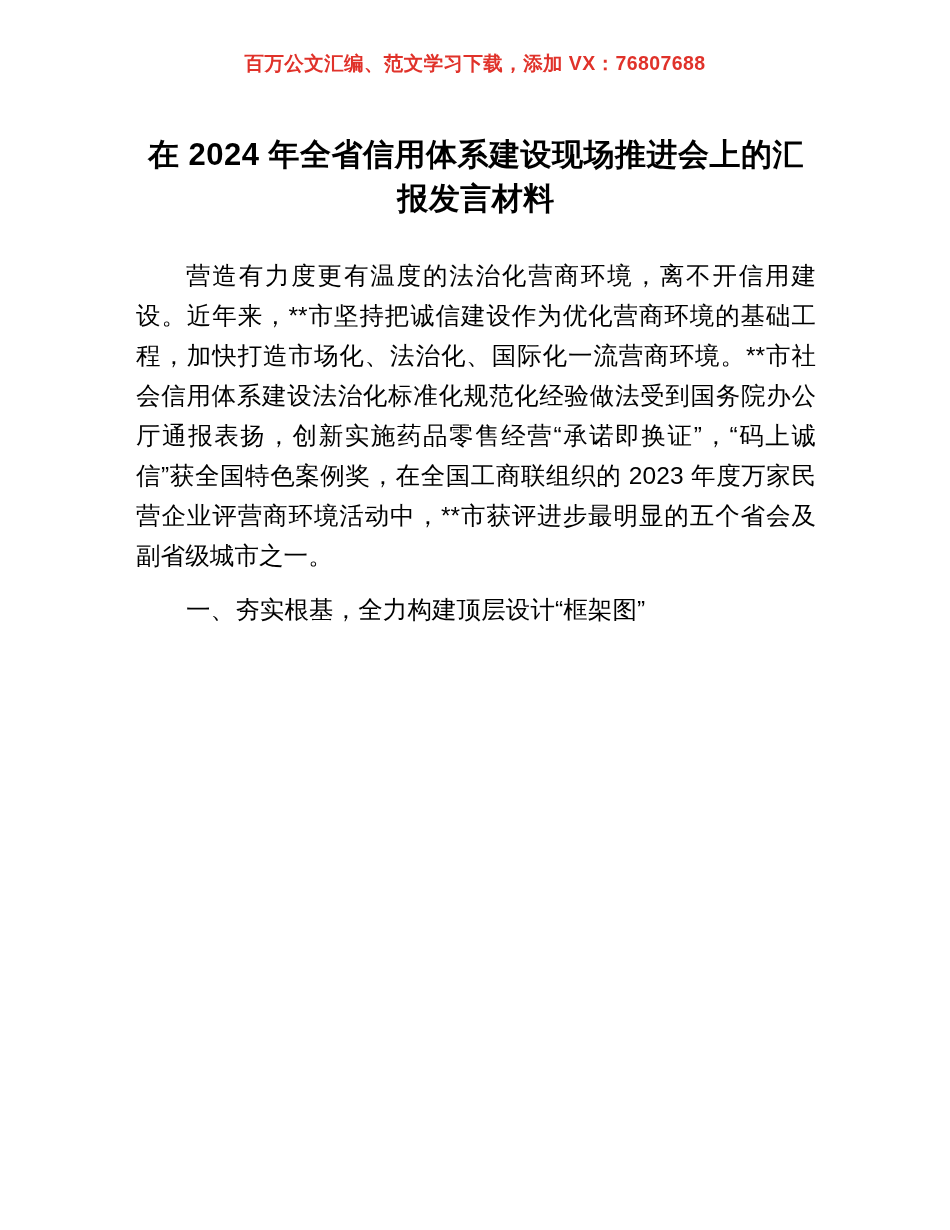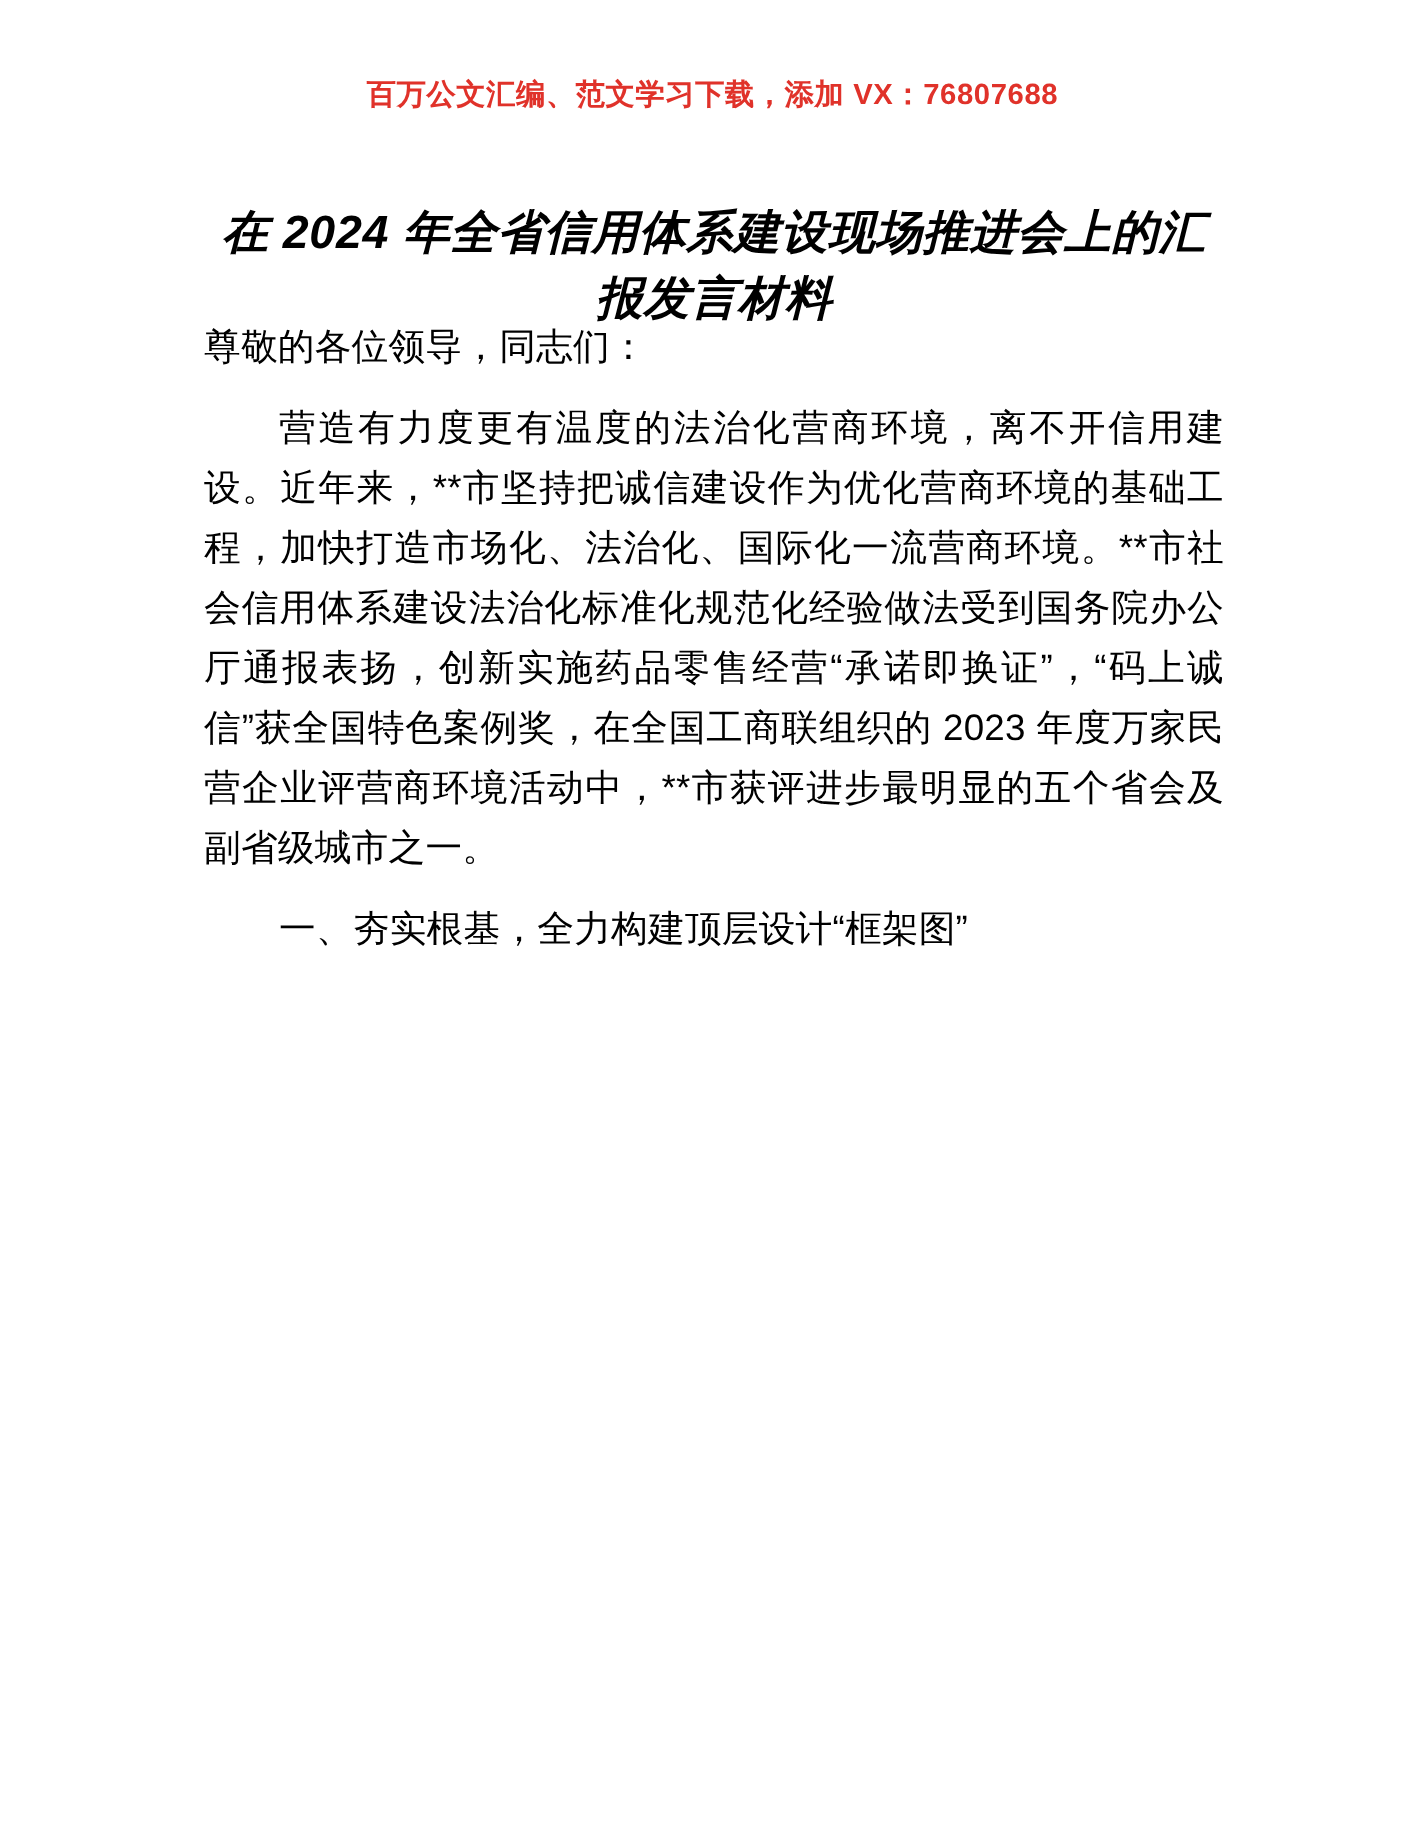--- a/index.html
+++ b/index.html
@@ -47,21 +47,20 @@
     position: absolute;
     top: 112px;
     left: 136px;
     width: 680px;
     text-align: center;
     font-size: 31px;
     font-weight: 700;
     line-height: 44px;
     letter-spacing: 0.5px;
     color: #000;
-    font-style: italic;
   }
 
   
   .doc-body {
     position: absolute;
     top: 212px;
     left: 136px;
     width: 680px;
   }
 
@@ -73,20 +72,21 @@
     margin: 0 0 0 0;
     letter-spacing: 0.1px;
     color: #000;
     word-break: break-all;
   }
   .para + .para {
     margin-top: 14px;
   }
   .para.indent {
     text-indent: 50px;
+    margin-top: 44px;
   }
   .para.heading {
     text-indent: 50px;
   }
   
   .para.last {
     overflow: hidden;
   }
 </style>
 </head>
@@ -95,21 +95,20 @@
 <div class="page">
 
   <div class="watermark-bar">
     <span class="watermark-text">百万公文汇编、范文学习下载，添加 VX：76807688</span>
   </div>
 
   <h1 class="doc-title">在 2024 年全省信用体系建设现场推进会上的汇报发言材料</h1>
 
   <div class="doc-body">
 
-    <p class="para">尊敬的各位领导，同志们：</p>
 
     <p class="para indent">营造有力度更有温度的法治化营商环境，离不开信用建设。近年来，**市坚持把诚信建设作为优化营商环境的基础工程，加快打造市场化、法治化、国际化一流营商环境。**市社会信用体系建设法治化标准化规范化经验做法受到国务院办公厅通报表扬，创新实施药品零售经营“承诺即换证”，“码上诚信”获全国特色案例奖，在全国工商联组织的 2023 年度万家民营企业评营商环境活动中，**市获评进步最明显的五个省会及副省级城市之一。</p>
 
     <p class="para heading">一、夯实根基，全力构建顶层设计“框架图”</p>
 
 
 
   </div>
 
 </div>

